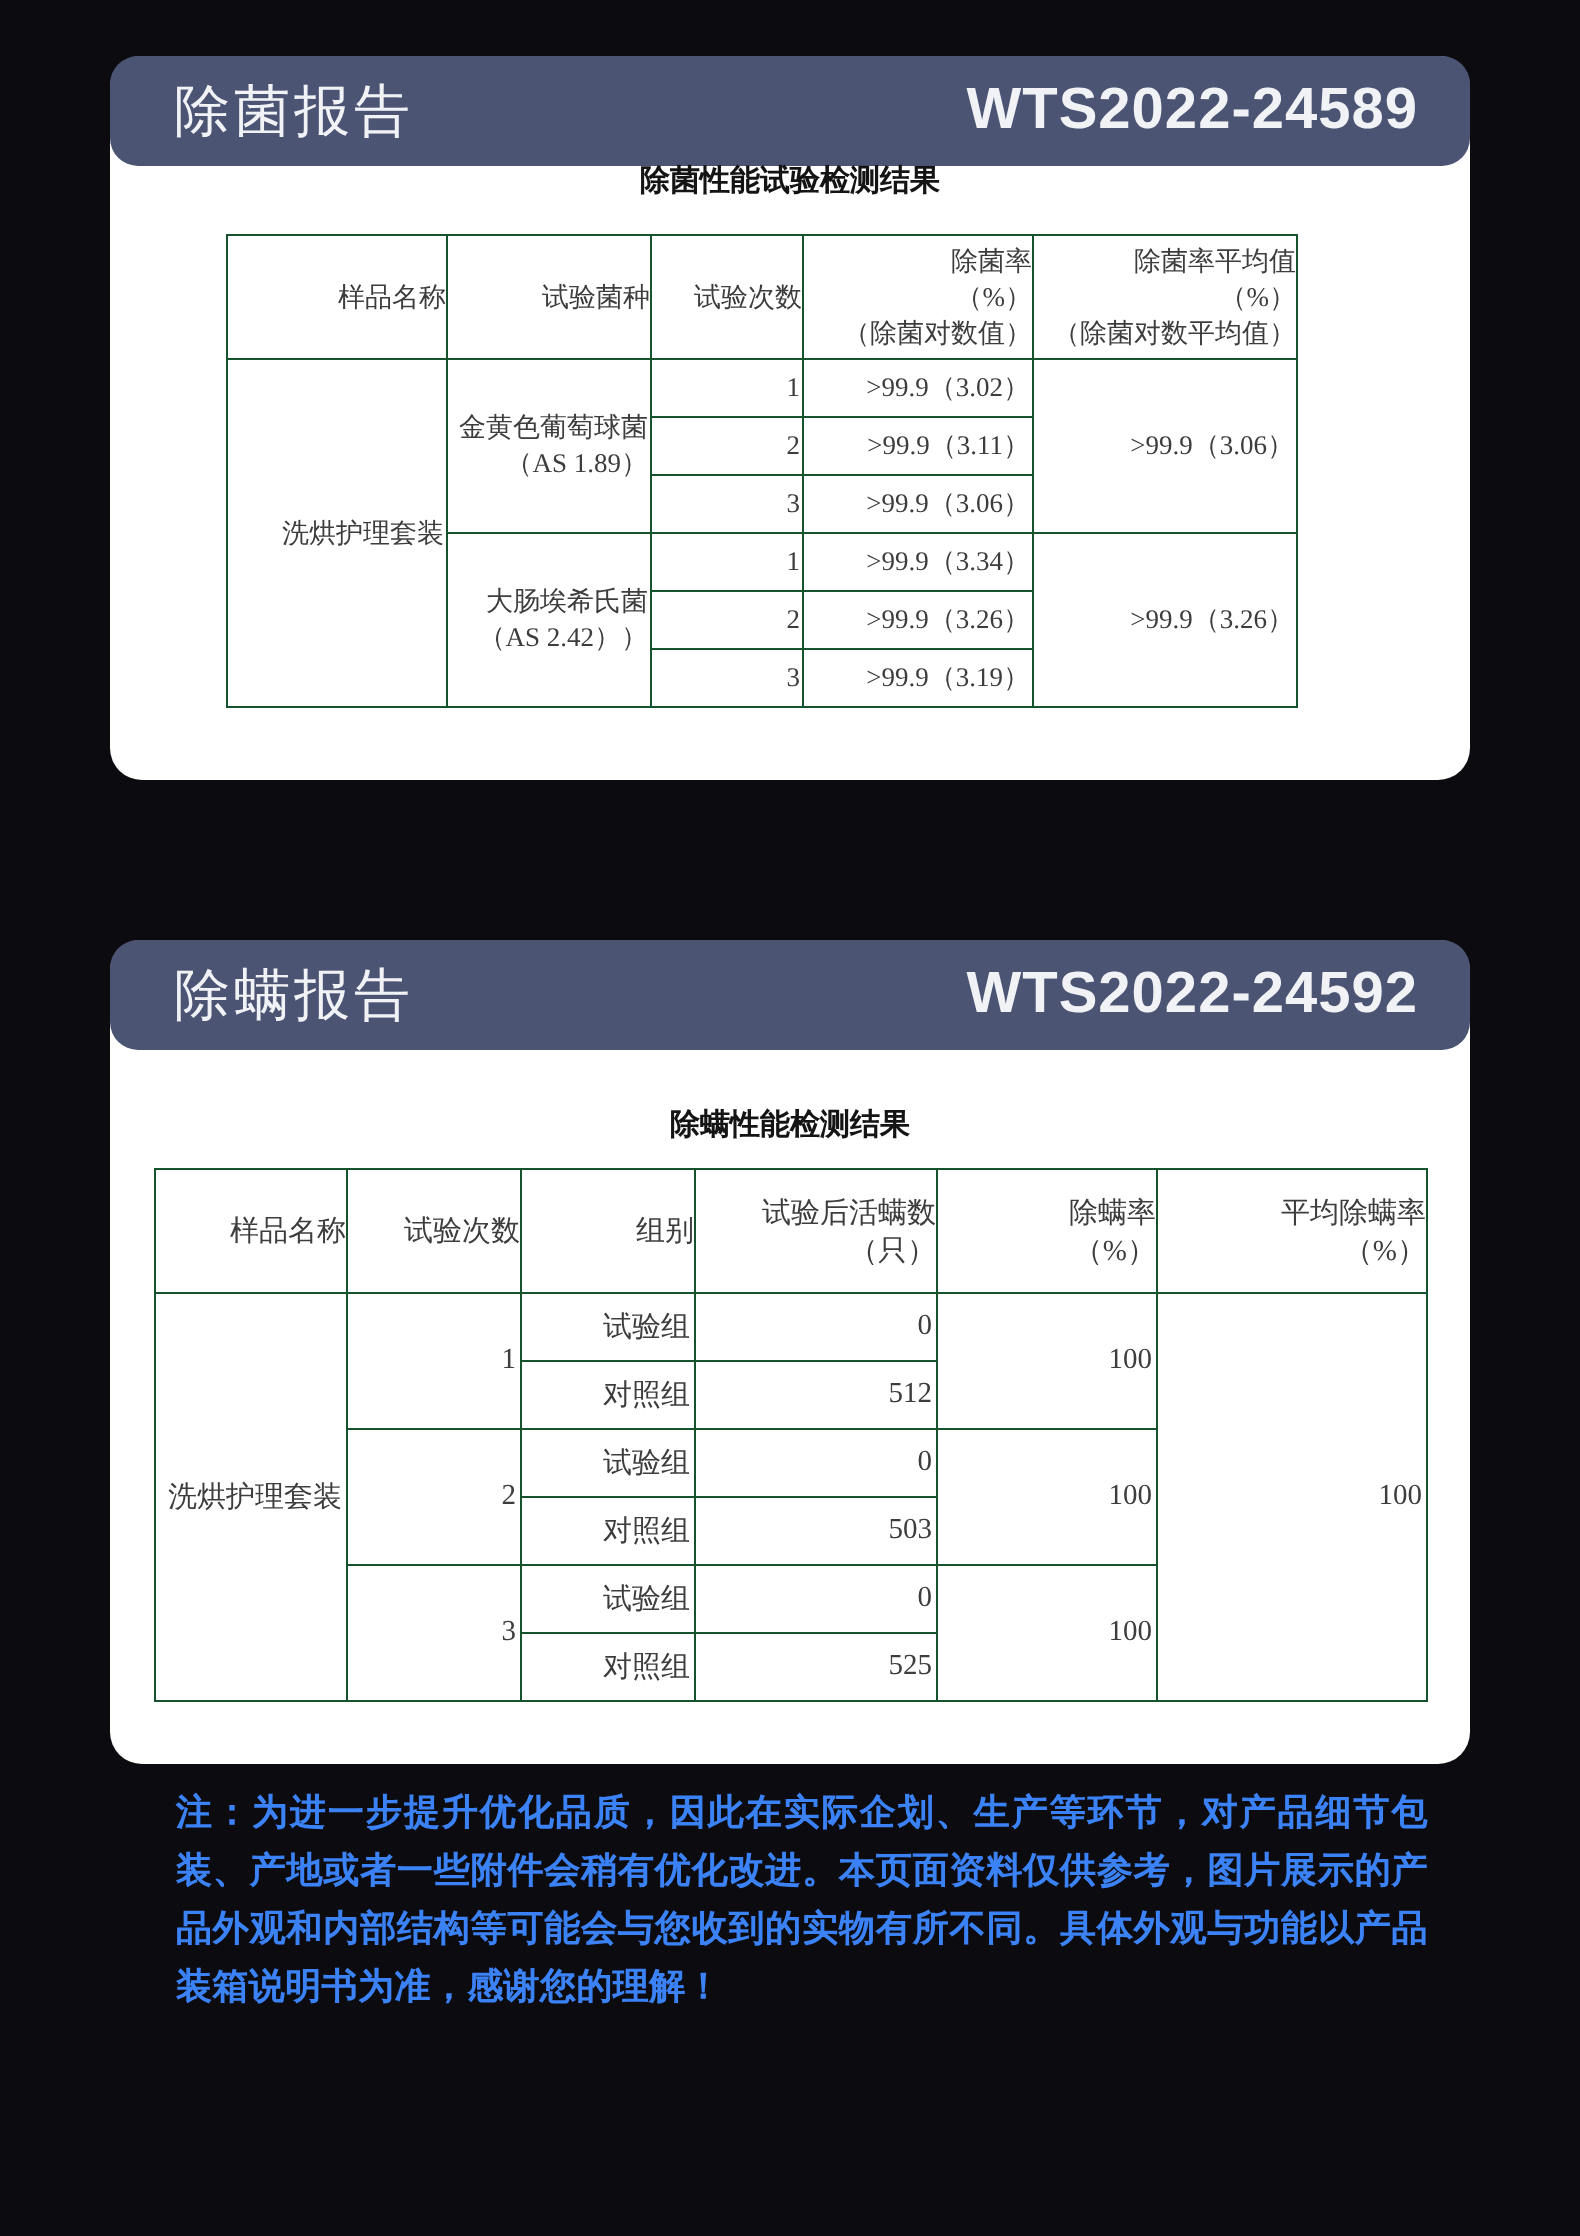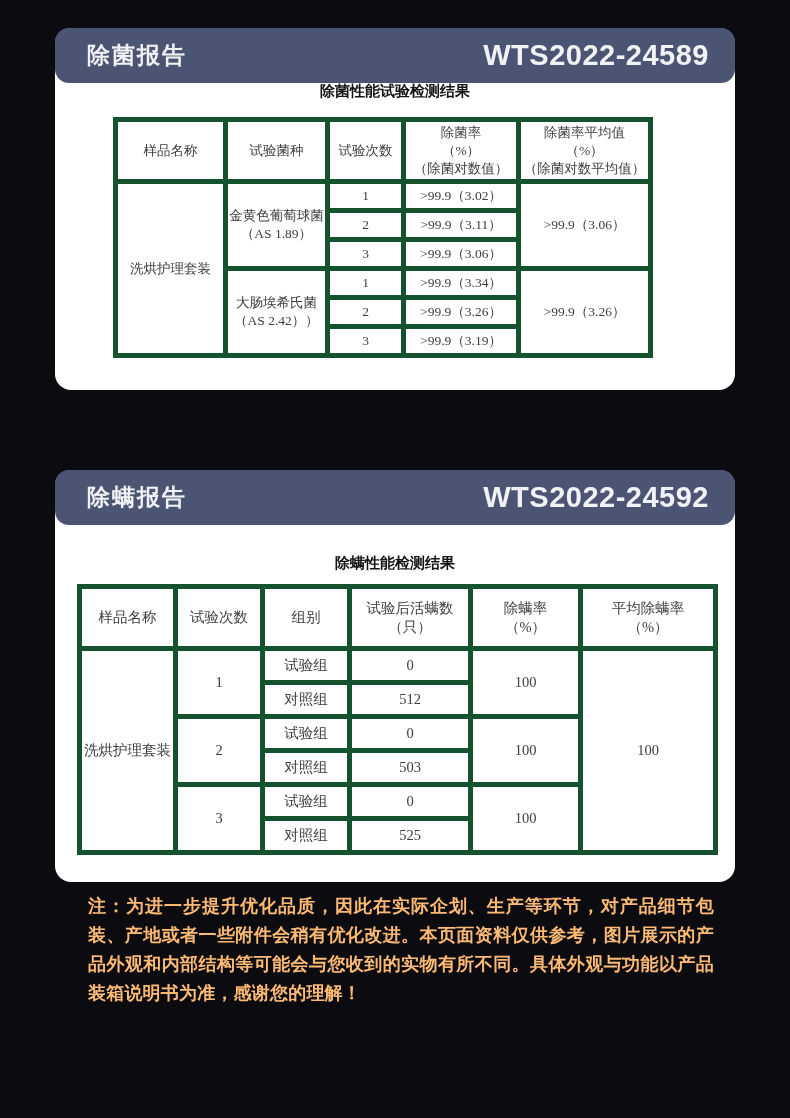--- a/index.html
+++ b/index.html
@@ -23,22 +23,22 @@
     height:55px;
     background:#4c5473;
     border-radius:14px;
     display:flex;
     align-items:center;
     justify-content:space-between;
     padding:0 26px 0 32px;
     color:#f1f2f6;
   }
   .banner-title {
-    font-size:23px;
-    font-weight:bold;
+    font-size:28px;
+    font-weight:normal;
     letter-spacing:2px;
   }
   .banner-no {
     font-size:29px;
     font-weight:600;
     letter-spacing:0.5px;
   }
   .table-title {
     text-align:center;
     font-family:"Liberation Serif", serif;
@@ -49,22 +49,22 @@
   }
   .card-1 .table-title { }
   .card-2 .table-title { margin-top:30px; }
   table {
     border-collapse:collapse;
     table-layout:fixed;
     font-family:"Liberation Serif", serif;
     color:#3d3d3d;
   }
   th, td {
-    border:5px solid #14532d;
-    text-align:center;
+    border:1px solid #14532d;
+    text-align:right;
     vertical-align:middle;
     font-weight:normal;
     white-space:pre-line;
   }
   .t1 {
     width:535px;
     margin:18px 0 0 58px;
     font-size:13.5px;
   }
   .t1 th { height:62px; }
@@ -74,21 +74,21 @@
     margin:13px 0 0 22px;
     font-size:14.5px;
   }
   .t2 th { height:62px; }
   .t2 td { height:34px; padding:1px 2px; }
   .note {
     position:absolute;
     left:88px;
     top:892px;
     width:626px;
-    color:#fdba74;
+    color:#3b82f6;
     font-size:18px;
     font-weight:bold;
     line-height:29px;
     letter-spacing:0.2px;
     text-align:justify;
   }
 </style>
 </head>
 <body>
 

